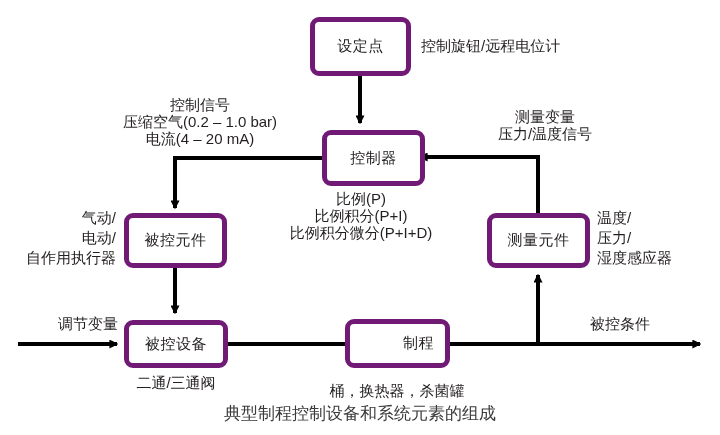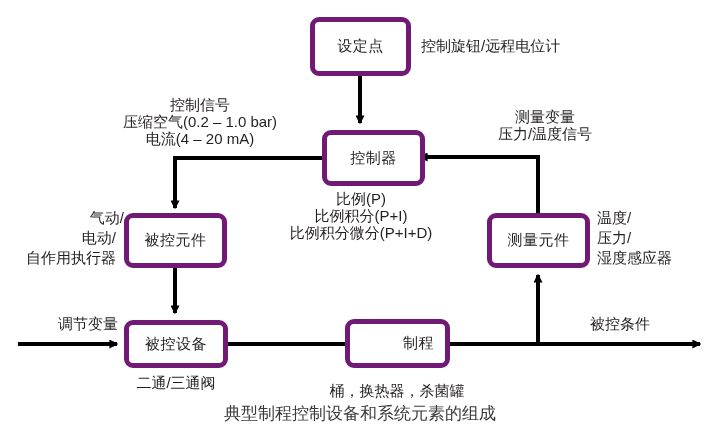--- a/index.html
+++ b/index.html
@@ -96,21 +96,21 @@
   <div class="lbl l" style="left:421px;top:37px;">控制旋钮/远程电位计</div>
 
   <div class="lbl c" style="left:100px;top:96px;width:200px;">控制信号</div>
   <div class="lbl c" style="left:100px;top:113px;width:200px;">压缩空气(0.2 – 1.0 bar)</div>
   <div class="lbl c" style="left:100px;top:130px;width:200px;">电流(4 – 20 mA)</div>
 
   <div class="lbl c" style="left:261px;top:190px;width:200px;">比例(P)</div>
   <div class="lbl c" style="left:261px;top:207px;width:200px;">比例积分(P+I)</div>
   <div class="lbl c" style="left:261px;top:224px;width:200px;">比例积分微分(P+I+D)</div>
 
-  <div class="lbl r" style="left:16px;top:209px;width:108px;">气动/</div>
+  <div class="lbl r" style="left:8px;top:209px;width:108px;">气动/</div>
   <div class="lbl r" style="left:8px;top:229px;width:108px;">电动/</div>
   <div class="lbl r" style="left:8px;top:249px;width:108px;">自作用执行器</div>
 
   <div class="lbl c" style="left:96px;top:374px;width:160px;">二通/三通阀</div>
   <div class="lbl c" style="left:307px;top:382px;width:180px;text-align:center;">桶，换热器，杀菌罐</div>
 
   <div class="lbl c" style="left:455px;top:108px;width:180px;">测量变量</div>
   <div class="lbl c" style="left:455px;top:125px;width:180px;">压力/温度信号</div>
 
   <div class="lbl l" style="left:597px;top:209px;">温度/</div>

